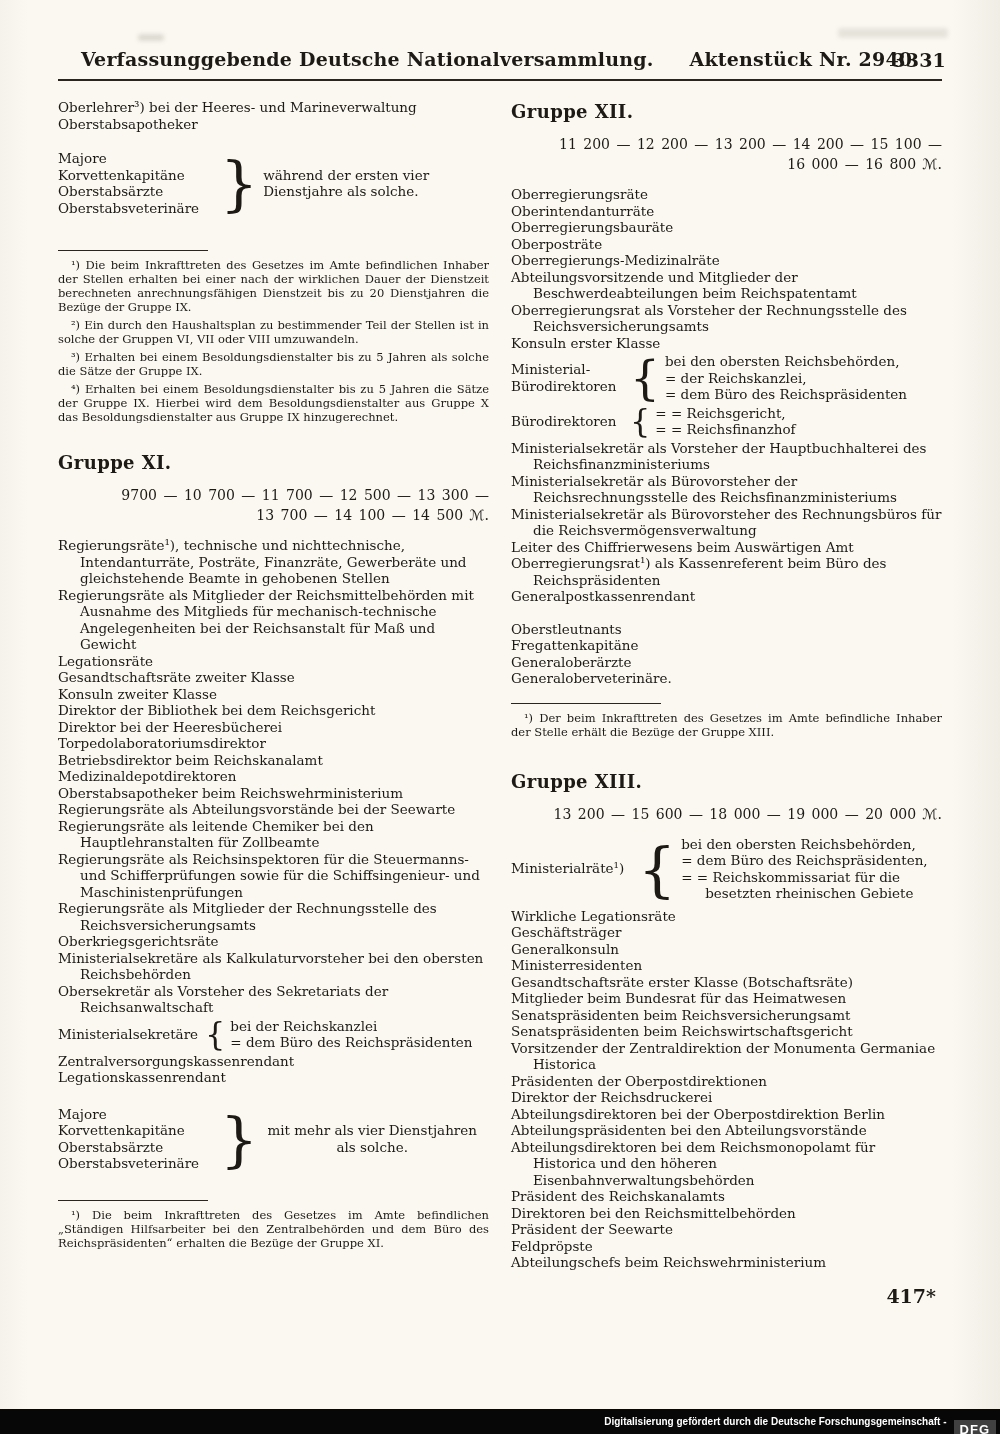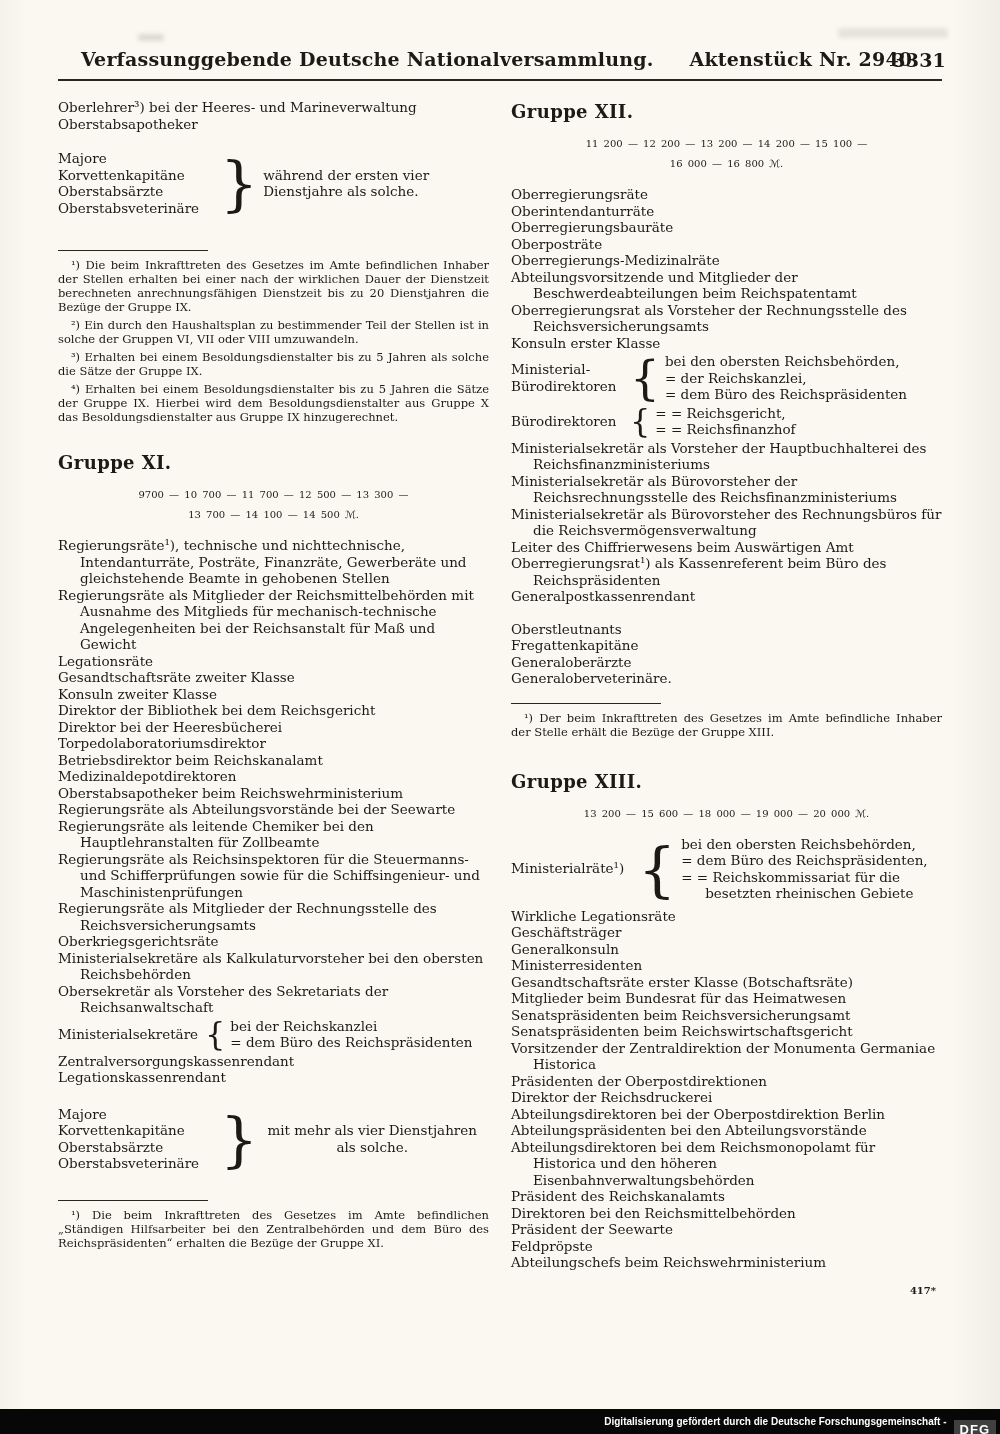--- a/index.html
+++ b/index.html
@@ -12,35 +12,35 @@
   .masthead{position:relative;display:flex;justify-content:center;gap:36px;
     font-weight:bold;font-size:19px;letter-spacing:.2px;padding:0 0 9px;}
   .masthead .pageno{position:absolute;right:-4px;top:1px;}
   .headrule{border:none;border-top:2px solid #2a261f;margin:0 0 18px;}
   .cols{display:flex;gap:22px;}
   .col{width:431px;}
   .plain{font-size:13.5px;line-height:16.5px;}
   .entry{font-size:13.5px;line-height:16.5px;padding-left:22px;text-indent:-22px;}
   .gheading{text-align:left;font-weight:bold;font-size:18px;letter-spacing:.4px;margin:28px 0 12px;}
   .gheading.first{margin-top:2px;}
-  .salary{text-align:center;font-size:10px;line-height:20px;margin-bottom:12px;word-spacing:2px;}
+  .salary{text-align:right;font-size:14px;line-height:20px;margin-bottom:12px;word-spacing:2px;}
   .fnrule{width:150px;border-top:1px solid #2a261f;margin:16px 0 7px;}
   .fnote{font-size:11.5px;line-height:14px;text-align:justify;text-indent:13px;margin-bottom:4px;}
   .bgroup{display:flex;align-items:center;}
   .bitems{flex:none;width:157px;}
   .blabel{flex:none;}
   .bbrace{flex:none;font-weight:400;line-height:.9;padding:0 5px;}
   .b2{font-size:32px;}
   .b3{font-size:47px;}
   .b4{font-size:60px;}
   .btext{font-size:13.5px;line-height:16.5px;}
   .bitems-r{flex:1;}
   .bitems-r .bri{font-size:13.5px;line-height:16.5px;padding-left:24px;text-indent:-24px;}
   .gap-mil{margin-top:16px;}
-  .sig{text-align:right;font-weight:bold;font-size:10px;margin-top:14px;padding-right:6px;}
+  .sig{text-align:right;font-weight:bold;font-size:19px;margin-top:14px;padding-right:6px;}
   .dfgbar{position:absolute;left:0;right:0;bottom:0;height:25px;background:#070707;
     display:flex;align-items:center;justify-content:flex-end;gap:7px;padding-right:4px;}
   .dfgtext{color:#fff;font-family:"Liberation Sans",sans-serif;font-size:10px;font-weight:bold;padding-left:10px;}
   .dfglogo{color:#fff;font-family:"Liberation Sans",sans-serif;font-size:13px;font-weight:bold;
     padding:2px 6px;letter-spacing:1px;}
   .smudge{position:absolute;background:#b9b5aa;opacity:.45;filter:blur(2px);border-radius:3px;}
   .smudge.a{left:138px;top:34px;width:26px;height:7px;}
   .smudge.b{left:838px;top:28px;width:110px;height:10px;opacity:.3;}
 </style>
 </head>

